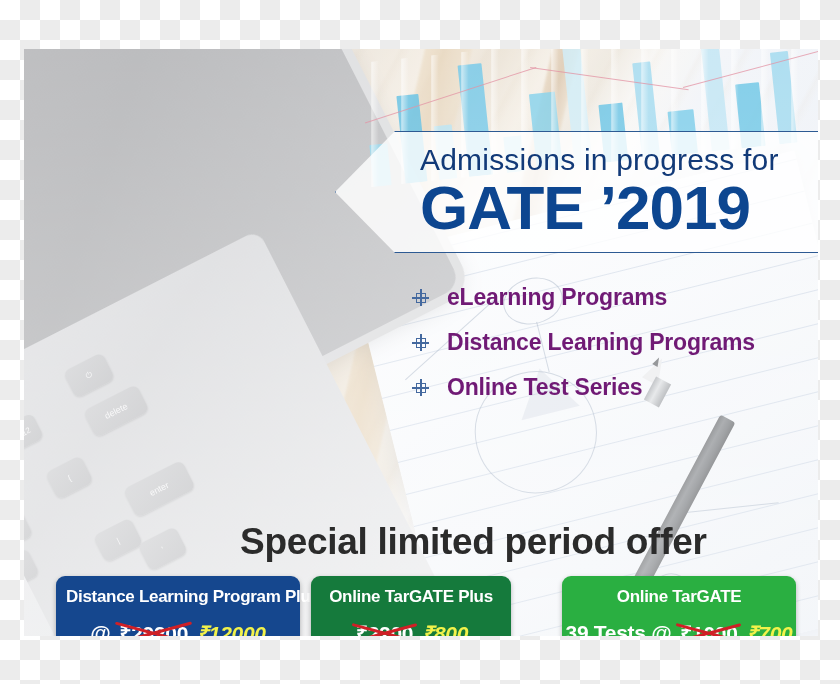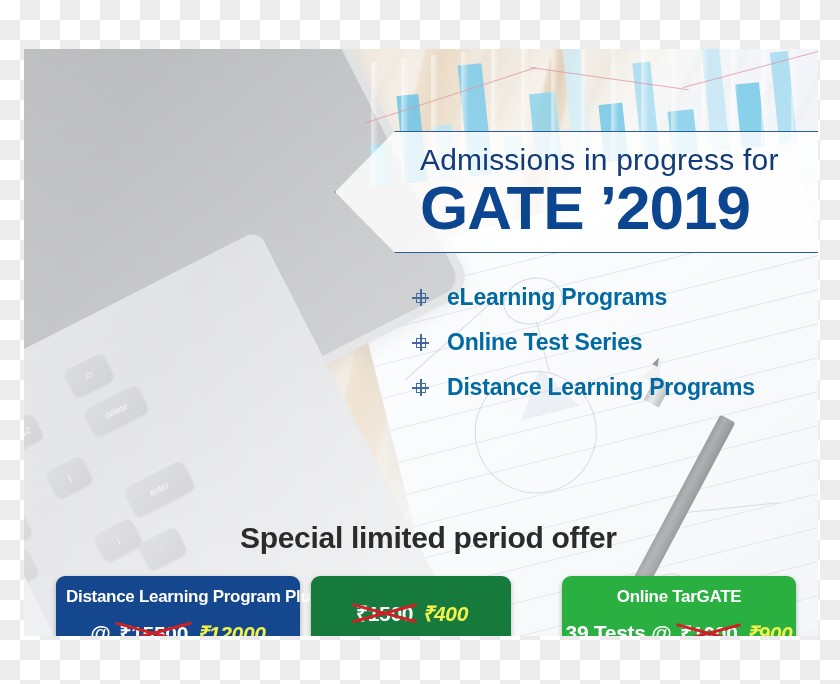--- a/index.html
+++ b/index.html
@@ -175,28 +175,28 @@
   .bullet-row{display:flex;align-items:center;height:45px;}
   .xhair{position:relative;width:17px;height:17px;margin-right:18px;flex:none;}
   .xhair .bx{
     position:absolute;left:3.5px;top:3.5px;width:10px;height:10px;
     border:1.6px solid #44699f;box-sizing:border-box;
   }
   .xhair i{position:absolute;background:#44699f;}
   .xhair .h{left:0;top:8px;width:17px;height:1.6px;}
   .xhair .v{left:8px;top:0;width:1.6px;height:17px;}
   .bullet-label{
-    color:#0369a1;font-size:23px;font-weight:bold;letter-spacing:-.2px;
+    color:#701a75;font-size:23px;font-weight:bold;letter-spacing:-.2px;
     font-family:"Liberation Sans",sans-serif;white-space:nowrap;
   }
 
   
   .offer-head{
     position:absolute;left:216px;top:472px;
-    color:#2b2b2b;font-size:30px;font-weight:bold;letter-spacing:-.3px;
+    color:#2b2b2b;font-size:37px;font-weight:bold;letter-spacing:-.3px;
     font-family:"Liberation Sans",sans-serif;white-space:nowrap;
   }
 
   
   .cards{position:absolute;left:32px;top:527px;width:740px;display:flex;gap:11px;}
   .card{
     border-radius:9px;box-sizing:border-box;
     padding:11px 10px 12px;text-align:center;color:#ffffff;
     box-shadow:0 2px 5px rgba(0,0,0,.28);
   }
@@ -303,58 +303,59 @@
       </span>
       <span class="bullet-label">eLearning Programs</span>
     </div>
 
     <div class="bullet-row">
       <span class="xhair">
         <i class="h"></i>
           <i class="v"></i>
           <span class="bx"></span>
       </span>
-      <span class="bullet-label">Online Test Series</span>
+      <span class="bullet-label">Distance Learning Programs</span>
     </div>
 
     <div class="bullet-row">
       <span class="xhair">
         <i class="h"></i>
           <i class="v"></i>
           <span class="bx"></span>
       </span>
-      <span class="bullet-label">Distance Learning Programs</span>
+      <span class="bullet-label">Online Test Series</span>
     </div>
 
   </div>
 
   <div class="offer-head">Special limited period offer</div>
 
   <div class="cards">
 
     <div class="card c1">
       <div class="card-title">Distance Learning Program Plus</div>
       <div class="card-price">
         <span class="pre">@</span>
-        <span class="old">₹15500</span>
+        <span class="old">₹29200</span>
         <span class="new">₹12000</span>
       </div>
     </div>
 
     <div class="card c2">
+      <div class="card-title">Online TarGATE Plus</div>
       <div class="card-price">
-        <span class="old">₹1500</span>
-        <span class="new">₹400</span>
+        <span class="old">₹2200</span>
+        <span class="new">₹800</span>
       </div>
     </div>
 
     <div class="card c3">
       <div class="card-title">Online TarGATE</div>
       <div class="card-price">
         <span class="pre">39 Tests @</span>
         <span class="old">₹1000</span>
-        <span class="new">₹900</span>
+        <span class="new">₹700</span>
       </div>
     </div>
 
   </div>
 
 </div>
 
 </body></html>

